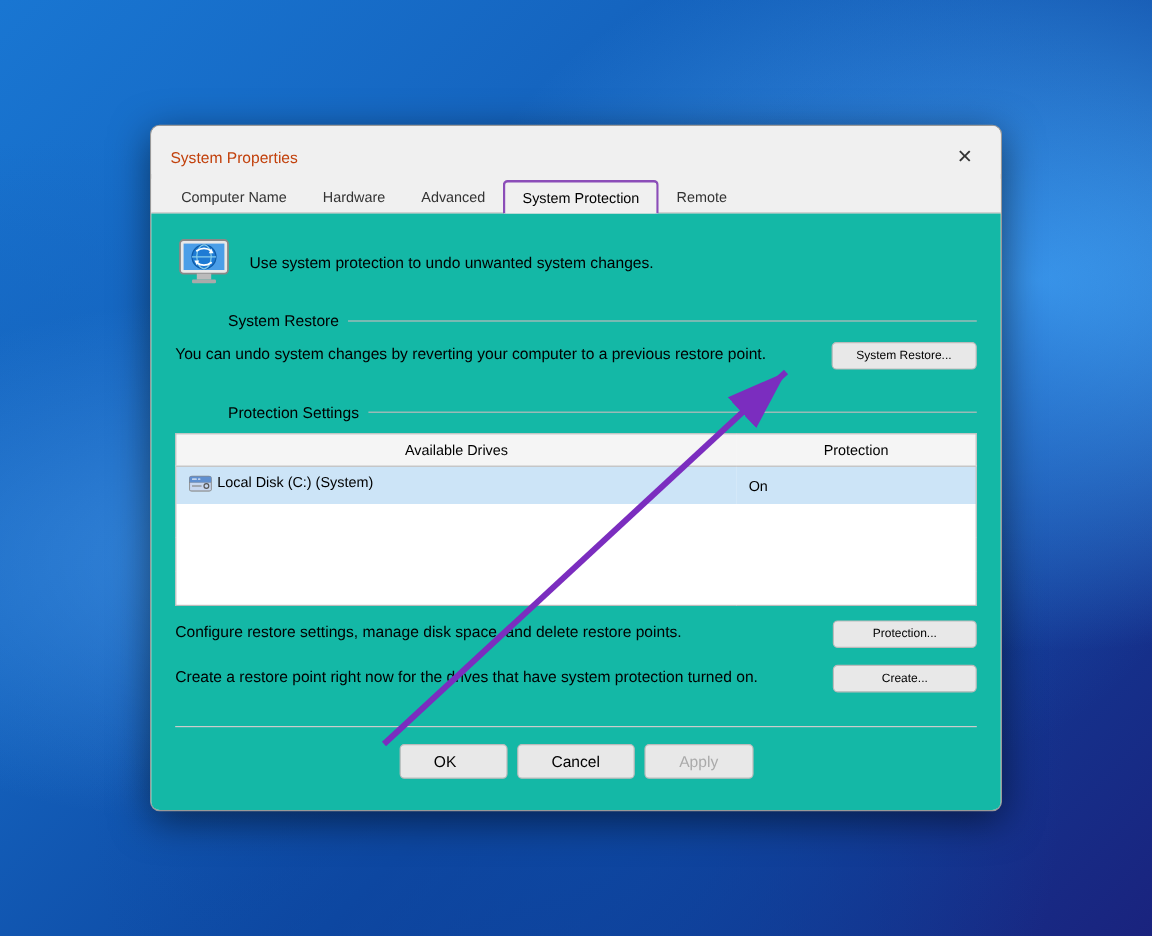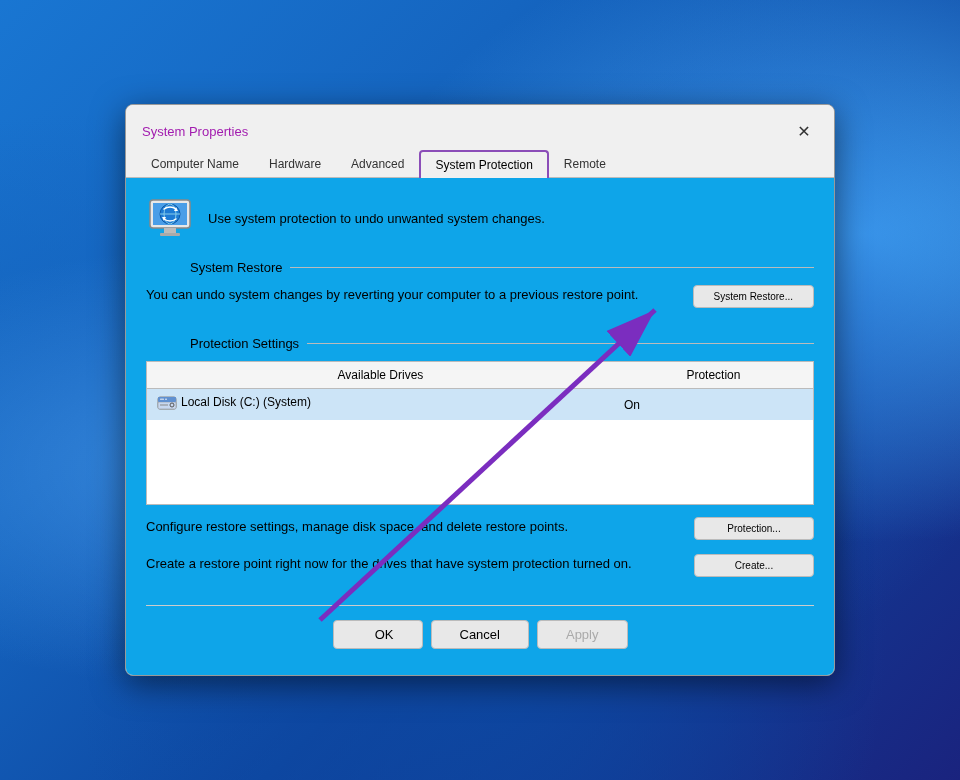--- a/index.html
+++ b/index.html
@@ -56,21 +56,21 @@
       padding: 12px 16px 0 16px;
       display: flex;
       align-items: center;
       justify-content: space-between;
       border-bottom: none;
     }
 
     .title-bar-title {
       font-size: 13px;
       font-weight: 400;
-      color: #a21caf;
+      color: #c2410c;
     }
 
     .close-btn {
       width: 28px;
       height: 28px;
       border: none;
       background: transparent;
       cursor: pointer;
       display: flex;
       align-items: center;
@@ -109,21 +109,21 @@
       border-color: #8B4DB8;
       border-width: 2px;
       color: #000;
       font-weight: 500;
       z-index: 2;
     }
 
     
     .content {
       padding: 16px 20px;
-      background: #0ea5e9;
+      background: #14b8a6;
     }
 
     
     .header-row {
       display: flex;
       align-items: center;
       gap: 14px;
       margin-bottom: 18px;
     }
 
@@ -244,21 +244,21 @@
 
     .bottom-btn {
       padding: 6px 28px;
       font-size: 13px;
       background: #e8e8e8;
       border: 1px solid #bbb;
       border-radius: 4px;
       cursor: pointer;
       color: #000;
       min-width: 90px;
-      text-align: right;
+      text-align: left;
     }
 
     .bottom-btn.disabled {
       color: #aaa;
       cursor: default;
     }
 
     
     .annotation-layer {
       position: absolute;

